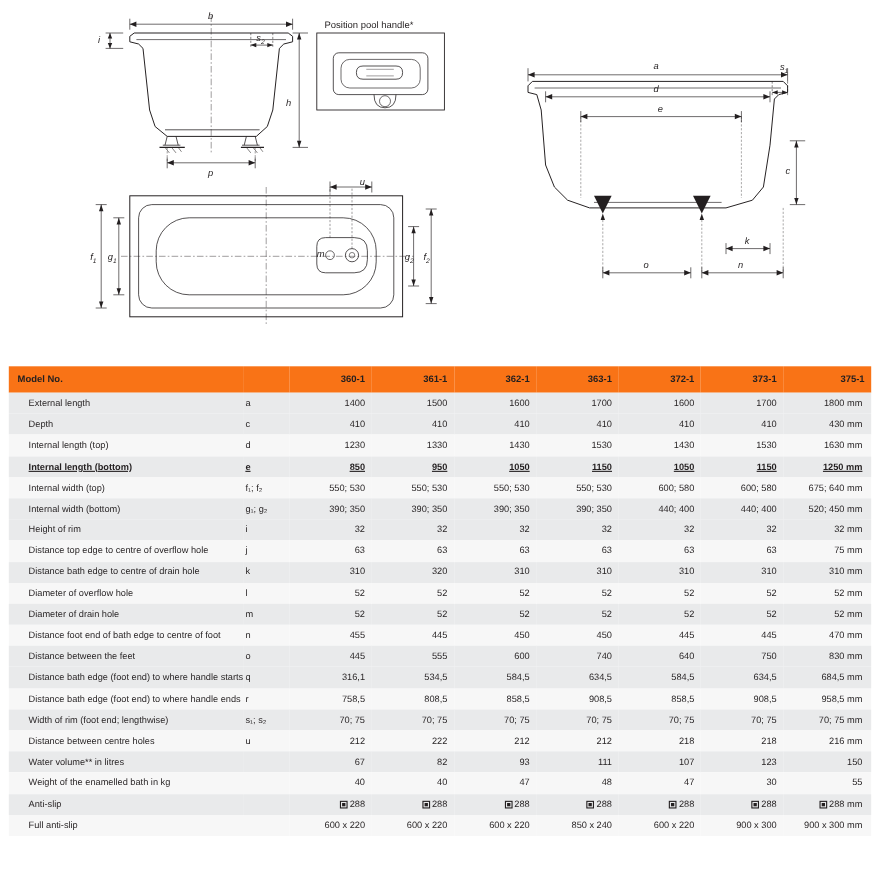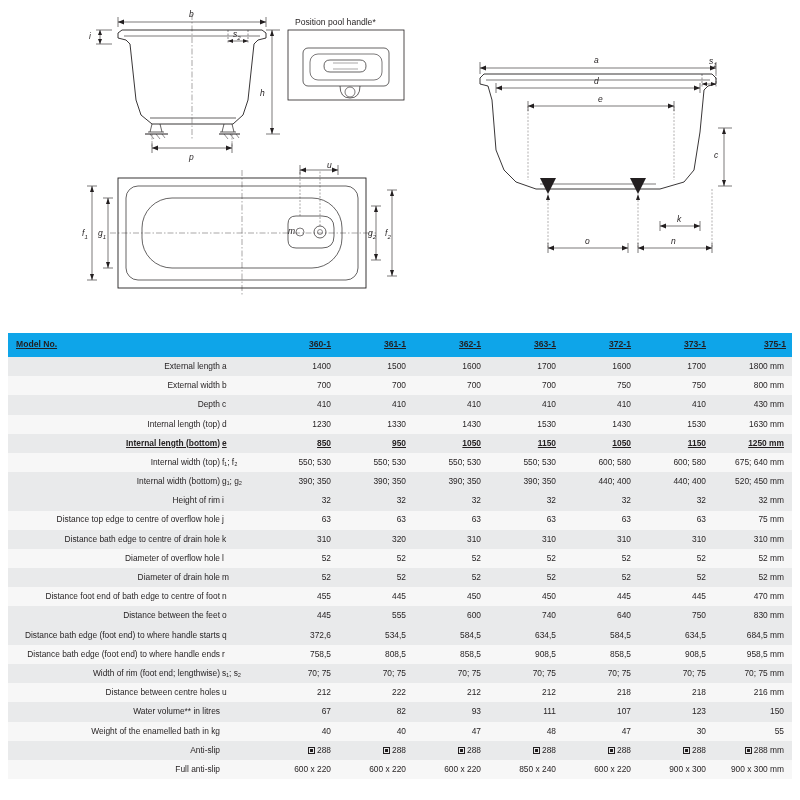--- a/index.html
+++ b/index.html
@@ -33,38 +33,37 @@
     font-size: 8.4px;
     line-height: 1.1;
   }
   table.spec td, table.spec th {
     padding: 0;
     height: 19.2px;
     vertical-align: middle;
     white-space: nowrap;
   }
   table.spec tr.head th {
-    background: #0ea5e9;
+    background: #f97316;
     font-weight: bold;
     font-size: 8.6px;
     text-align: right;
     padding-right: 6px;
     height: 24px;
     border: none;
-    text-decoration: underline;
   }
   table.spec tr.head th.c-label {
     text-align: left;
     padding-left: 8px;
   }
   table.spec tr.head th.c-sym { text-align: left; padding-left: 2px; }
 
   table.spec td.c-label {
-    text-align: right;
-    padding-left: 8px;
+    text-align: left;
+    padding-left: 18px;
     width: 212px;
   }
   table.spec td.c-sym {
     text-align: left;
     padding-left: 2px;
     width: 42px;
     font-style: normal;
   }
   table.spec td.val {
     text-align: right;
@@ -320,31 +319,20 @@
             <td class="c-label">External length</td>
             <td class="c-sym">a</td>
             <td class="val">1400</td>
             <td class="val">1500</td>
             <td class="val">1600</td>
             <td class="val">1700</td>
             <td class="val">1600</td>
             <td class="val">1700</td>
             <td class="val last">1800 mm</td>
           </tr>
-          <tr class="even">
-            <td class="c-label">External width</td>
-            <td class="c-sym">b</td>
-            <td class="val">700</td>
-            <td class="val">700</td>
-            <td class="val">700</td>
-            <td class="val">700</td>
-            <td class="val">750</td>
-            <td class="val">750</td>
-            <td class="val last">800 mm</td>
-          </tr>
           <tr class="odd">
             <td class="c-label">Depth</td>
             <td class="c-sym">c</td>
             <td class="val">410</td>
             <td class="val">410</td>
             <td class="val">410</td>
             <td class="val">410</td>
             <td class="val">410</td>
             <td class="val">410</td>
             <td class="val last">430 mm</td>
@@ -466,21 +454,21 @@
             <td class="val">555</td>
             <td class="val">600</td>
             <td class="val">740</td>
             <td class="val">640</td>
             <td class="val">750</td>
             <td class="val last">830 mm</td>
           </tr>
           <tr class="odd">
             <td class="c-label">Distance bath edge (foot end) to where handle starts</td>
             <td class="c-sym">q</td>
-            <td class="val">372,6</td>
+            <td class="val">316,1</td>
             <td class="val">534,5</td>
             <td class="val">584,5</td>
             <td class="val">634,5</td>
             <td class="val">584,5</td>
             <td class="val">634,5</td>
             <td class="val last">684,5 mm</td>
           </tr>
           <tr class="even">
             <td class="c-label">Distance bath edge (foot end) to where handle ends</td>
             <td class="c-sym">r</td>

